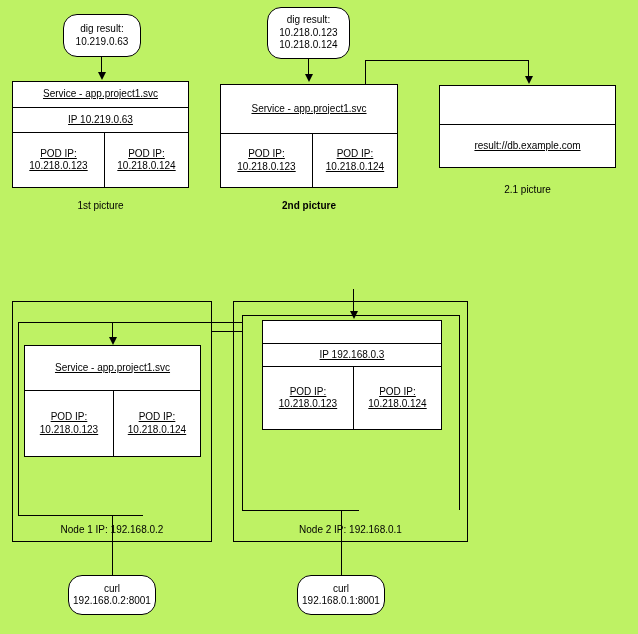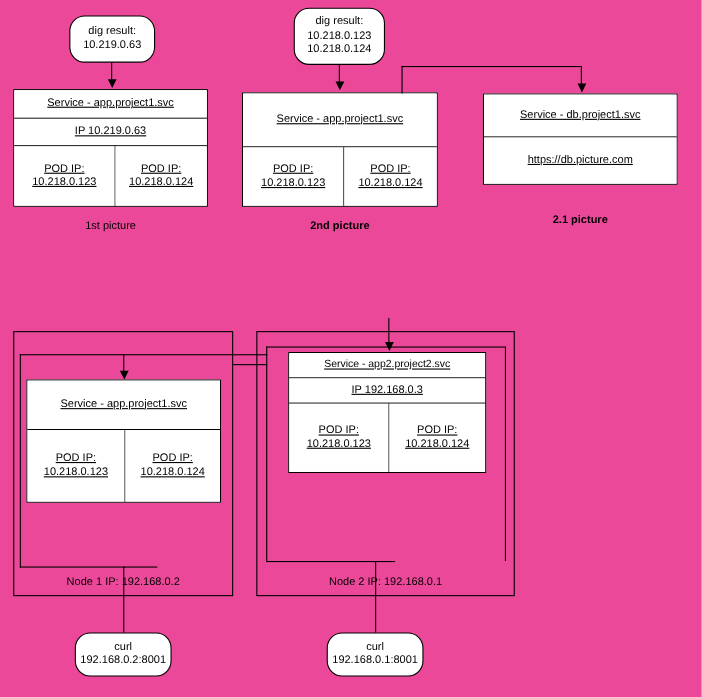--- a/index.html
+++ b/index.html
@@ -9,21 +9,21 @@
     background: #ffffff;
   }
   body {
     font-family: "Liberation Sans", sans-serif;
     color: #000000;
   }
   #canvas {
     position: relative;
     width: 638px;
     height: 634px;
-    background: #ec4899;
+    background: #bef264;
     overflow: hidden;
   }
   .box {
     position: absolute;
     box-sizing: border-box;
     border: 1px solid #000000;
     background: #ffffff;
   }
   .plain {
     position: absolute;
@@ -138,24 +138,23 @@
   <div class="cell fs10 txt" style="left:313px; top:134px; width:84px; height:53px;">POD IP:
 10.218.0.124</div>
   <div class="caption" style="left:220px; top:200px; width:178px;font-weight:bold;">2nd picture</div>
 
   <div class="vline" style="left:365px; top:60px; height:25px;"></div>
   <div class="hline" style="left:365px; top:60px; width:163px;"></div>
   <div class="vline" style="left:528px; top:60px; height:18px;"></div>
   <div class="arrowhead" style="left:525px; top:76px;"></div>
 
   <div class="box" style="left:439px; top:85px; width:177px; height:83px;"></div>
-  <div class="cell fs10" style="left:440px; top:86px; width:175px; height:38px;">Service - db.project1.svc</div>
   <div class="divider-h" style="left:440px; top:124px; width:175px;"></div>
-  <div class="cell fs10" style="left:440px; top:125px; width:175px; height:42px;">https://db.picture.com</div>
-  <div class="caption" style="left:439px; top:195px; width:177px;font-weight:bold;">2.1 picture</div>
+  <div class="cell fs10" style="left:440px; top:125px; width:175px; height:42px;">result://db.example.com</div>
+  <div class="caption" style="left:439px; top:184px; width:177px;">2.1 picture</div>
 
   <div class="vline" style="left:353px; top:289px; height:26px;"></div>
   <div class="arrowhead" style="left:350px; top:311px;"></div>
 
   <div class="plain" style="left:12px; top:301px; width:200px; height:241px;"></div>
 
   <div class="vline" style="left:18px; top:322px; height:194px;"></div>
   <div class="hline" style="left:18px; top:322px; width:225px;"></div>
   <div class="hline" style="left:18px; top:515px; width:125px;"></div>
 
@@ -180,21 +179,20 @@
   <div class="plain" style="left:233px; top:301px; width:235px; height:241px;"></div>
 
   <div class="vline" style="left:242px; top:315px; height:195px;"></div>
   <div class="hline" style="left:242px; top:315px; width:217px;"></div>
   <div class="vline" style="left:459px; top:315px; height:195px;"></div>
   <div class="hline" style="left:242px; top:510px; width:117px;"></div>
 
   <div class="hline" style="left:212px; top:331px; width:31px;"></div>
 
   <div class="box" style="left:262px; top:320px; width:180px; height:110px;"></div>
-  <div class="cell fs9" style="left:263px; top:321px; width:178px; height:22px;">Service - app2.project2.svc</div>
   <div class="divider-h" style="left:263px; top:343px; width:178px;"></div>
   <div class="cell fs10" style="left:263px; top:344px; width:178px; height:22px;">IP 192.168.0.3</div>
   <div class="divider-h" style="left:263px; top:366px; width:178px;"></div>
   <div class="divider-v" style="left:353px; top:367px; height:62px;"></div>
   <div class="cell fs10 txt" style="left:263px; top:367px; width:90px; height:62px;">POD IP:
 10.218.0.123</div>
   <div class="cell fs10 txt" style="left:354px; top:367px; width:87px; height:62px;">POD IP:
 10.218.0.124</div>
 
   <div class="nodelabel" style="left:233px; top:524px; width:235px;">Node 2 IP: 192.168.0.1</div>

